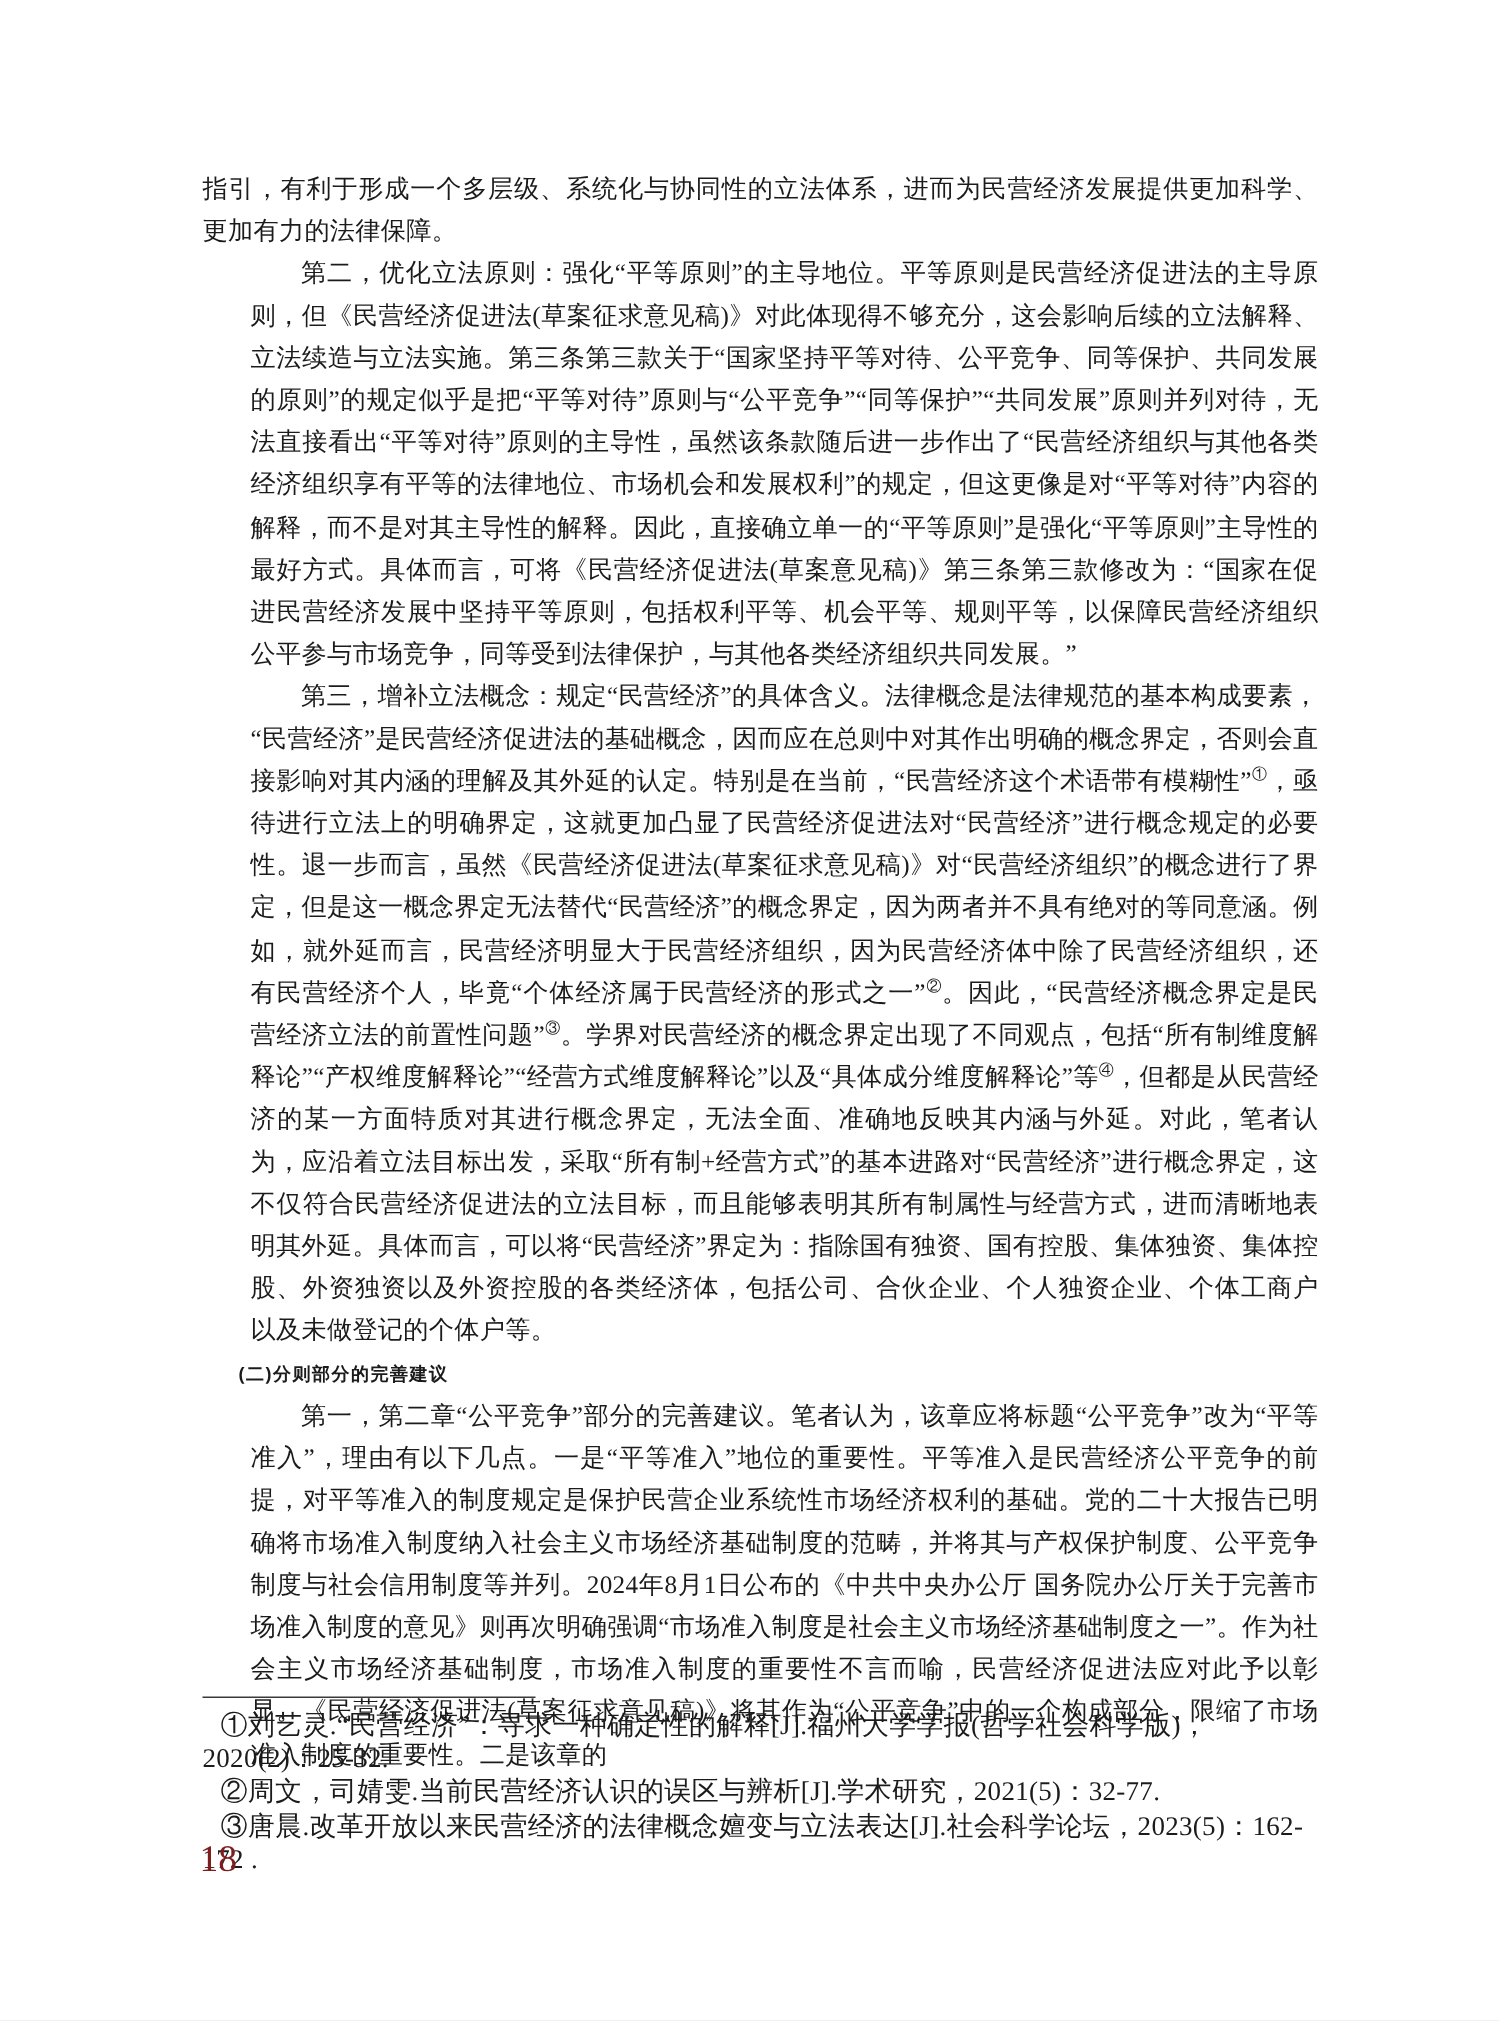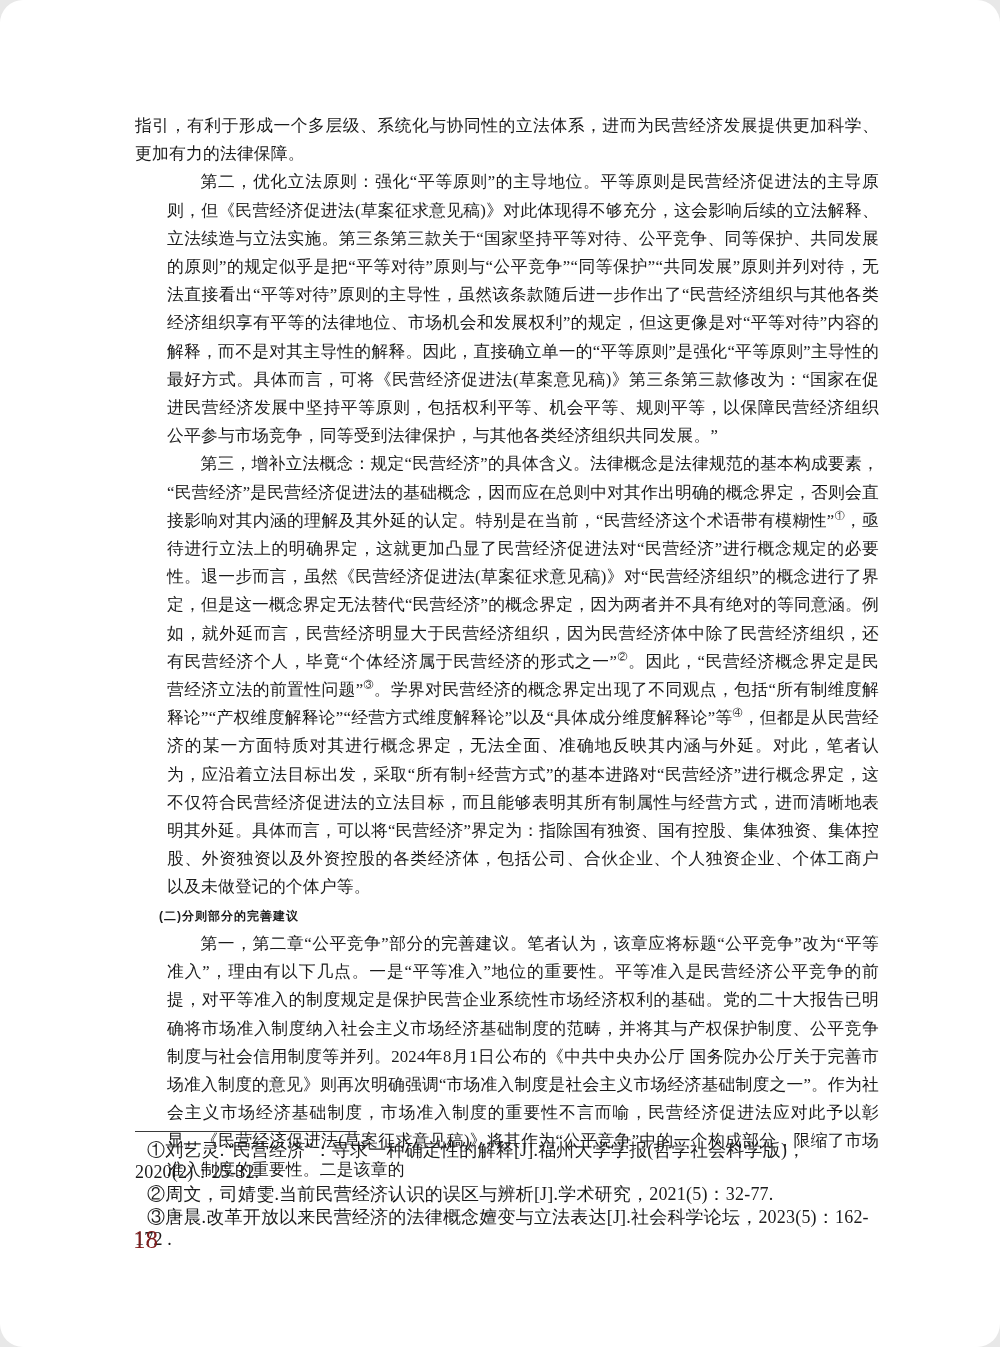--- a/index.html
+++ b/index.html
@@ -9,21 +9,20 @@
   }
   .page {
     position: relative;
     width: 1000px;
     height: 1347px;
     margin: 0 auto;
     background: #ffffff;
     overflow: hidden;
     color: #1b1b1b;
     font-family: "Liberation Serif", "DejaVu Serif", serif;
-    border-radius: 23px;
   }
   .document-body {
     position: absolute;
     left: 135px;
     top: 112px;
     width: 744px;
   }
   .body-para {
     margin: 0;
     font-size: 16.8px;

